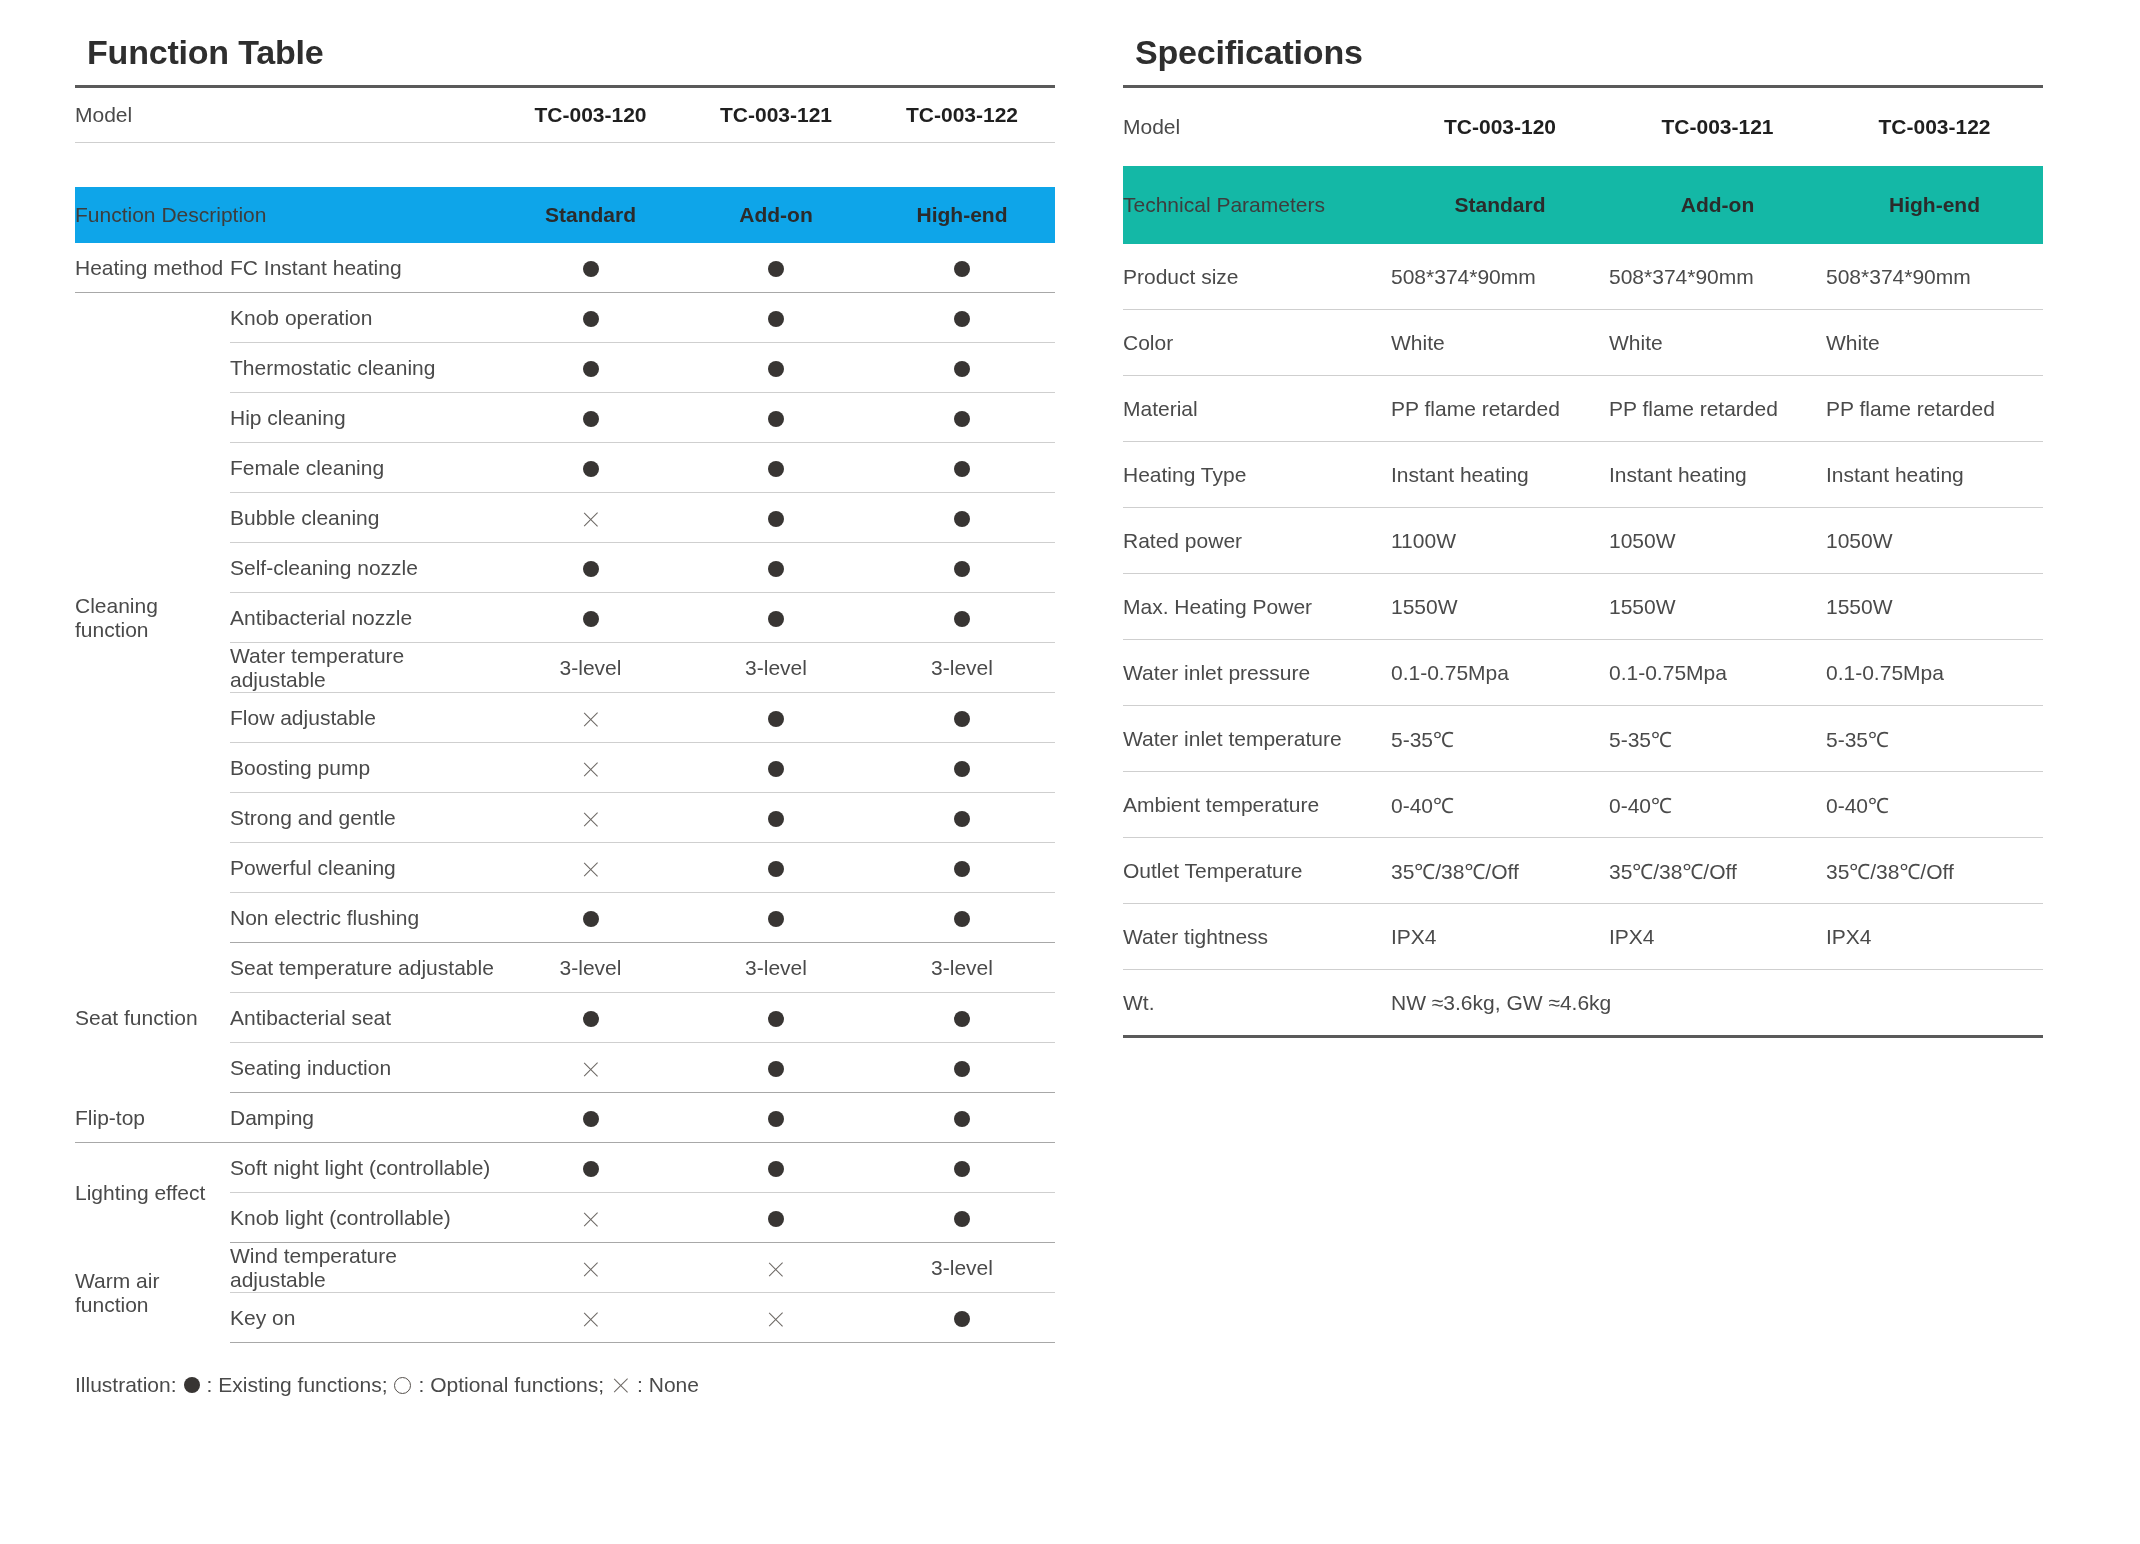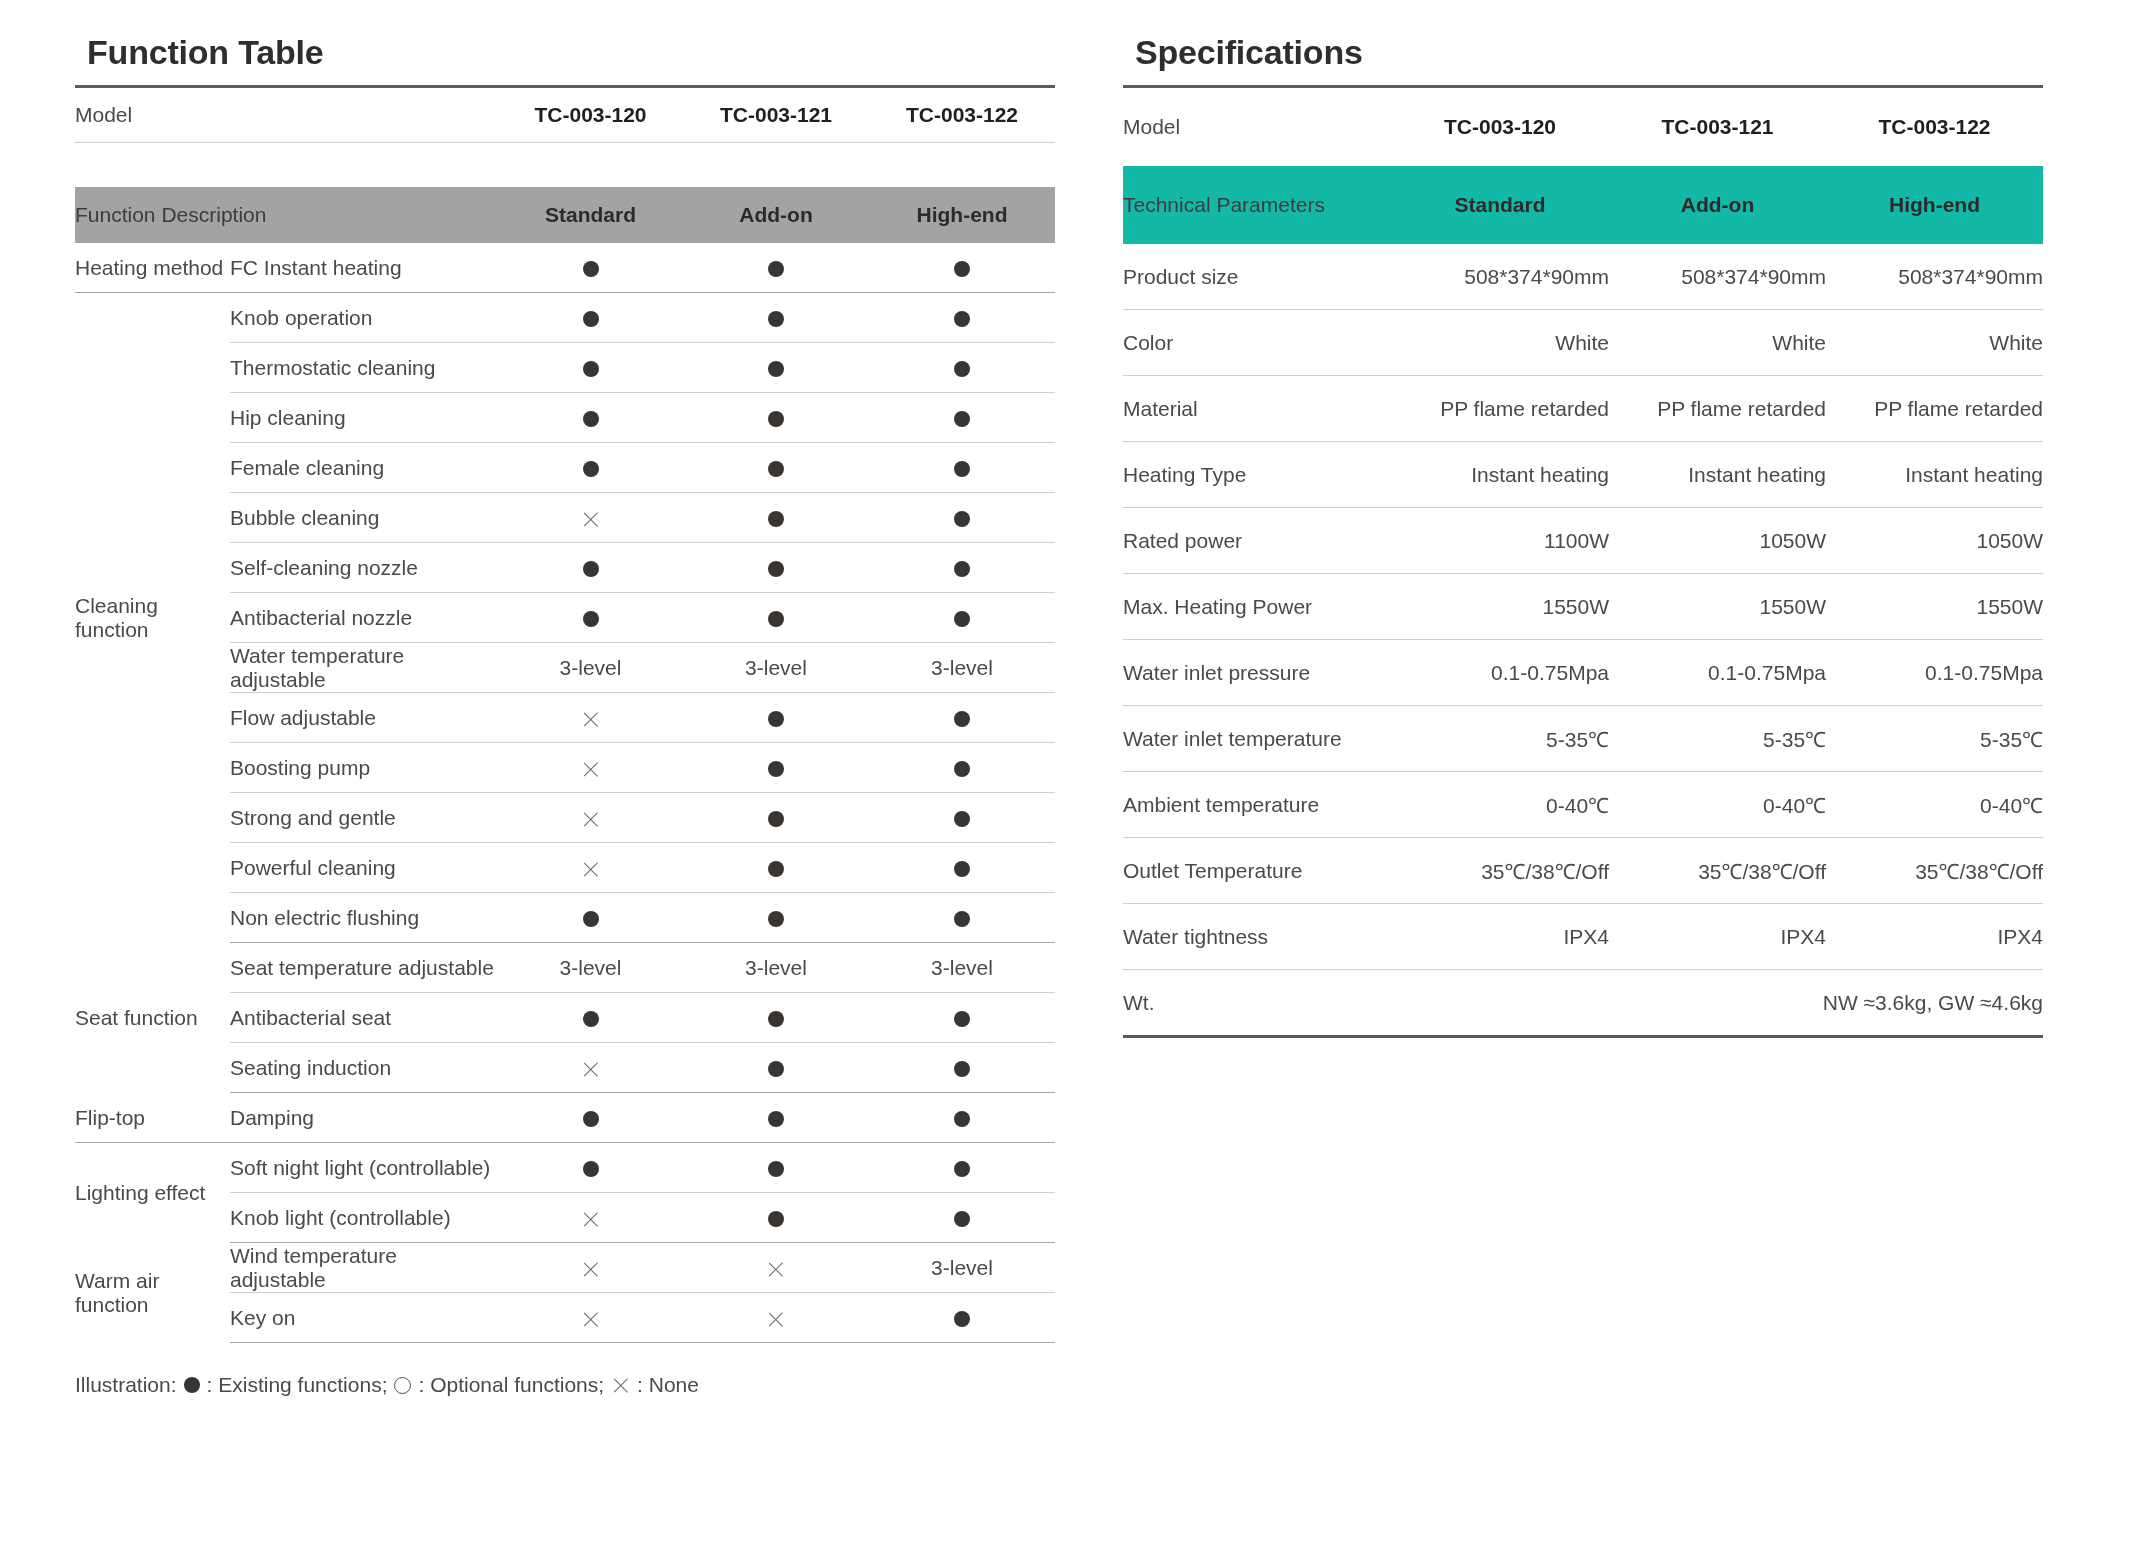--- a/index.html
+++ b/index.html
@@ -60,21 +60,21 @@
   }
   .ft .model-row td.mv {
     font-weight: bold;
     color: #1f1f1f;
     font-size: 21px;
     text-align: center;
   }
   .ft .spacer-row td { height: 44px; border: none; }
 
   .ft .hdr-row td {
-    background: #a3a3a3;
+    background: #0ea5e9;
     height: 56px;
     color: #3d3d3d;
     font-size: 21px;
   }
   .ft .hdr-row td.hv {
     text-align: center;
     font-weight: bold;
     color: #2b2b2b;
   }
 
@@ -150,21 +150,21 @@
   .sp .hdr-row td {
     background: #14b8a6;
     height: 78px;
     color: #3d3d3d;
   }
   .sp .hdr-row td.hv {
     text-align: center; font-weight: bold; color: #2b2b2b;
   }
   .sp tr.body-row td { height: 65px; }
   .sp td.pname { color: #4a4a4a; }
-  .sp td.pval  { text-align: right; color: #4a4a4a; }
+  .sp td.pval  { text-align: left; color: #4a4a4a; }
 </style>
 </head>
 <body>
 
 <div class="page">
 
   <div class="panel panel-left">
     <div class="panel-title">Function Table</div>
 
     <table class="tbl ft">

